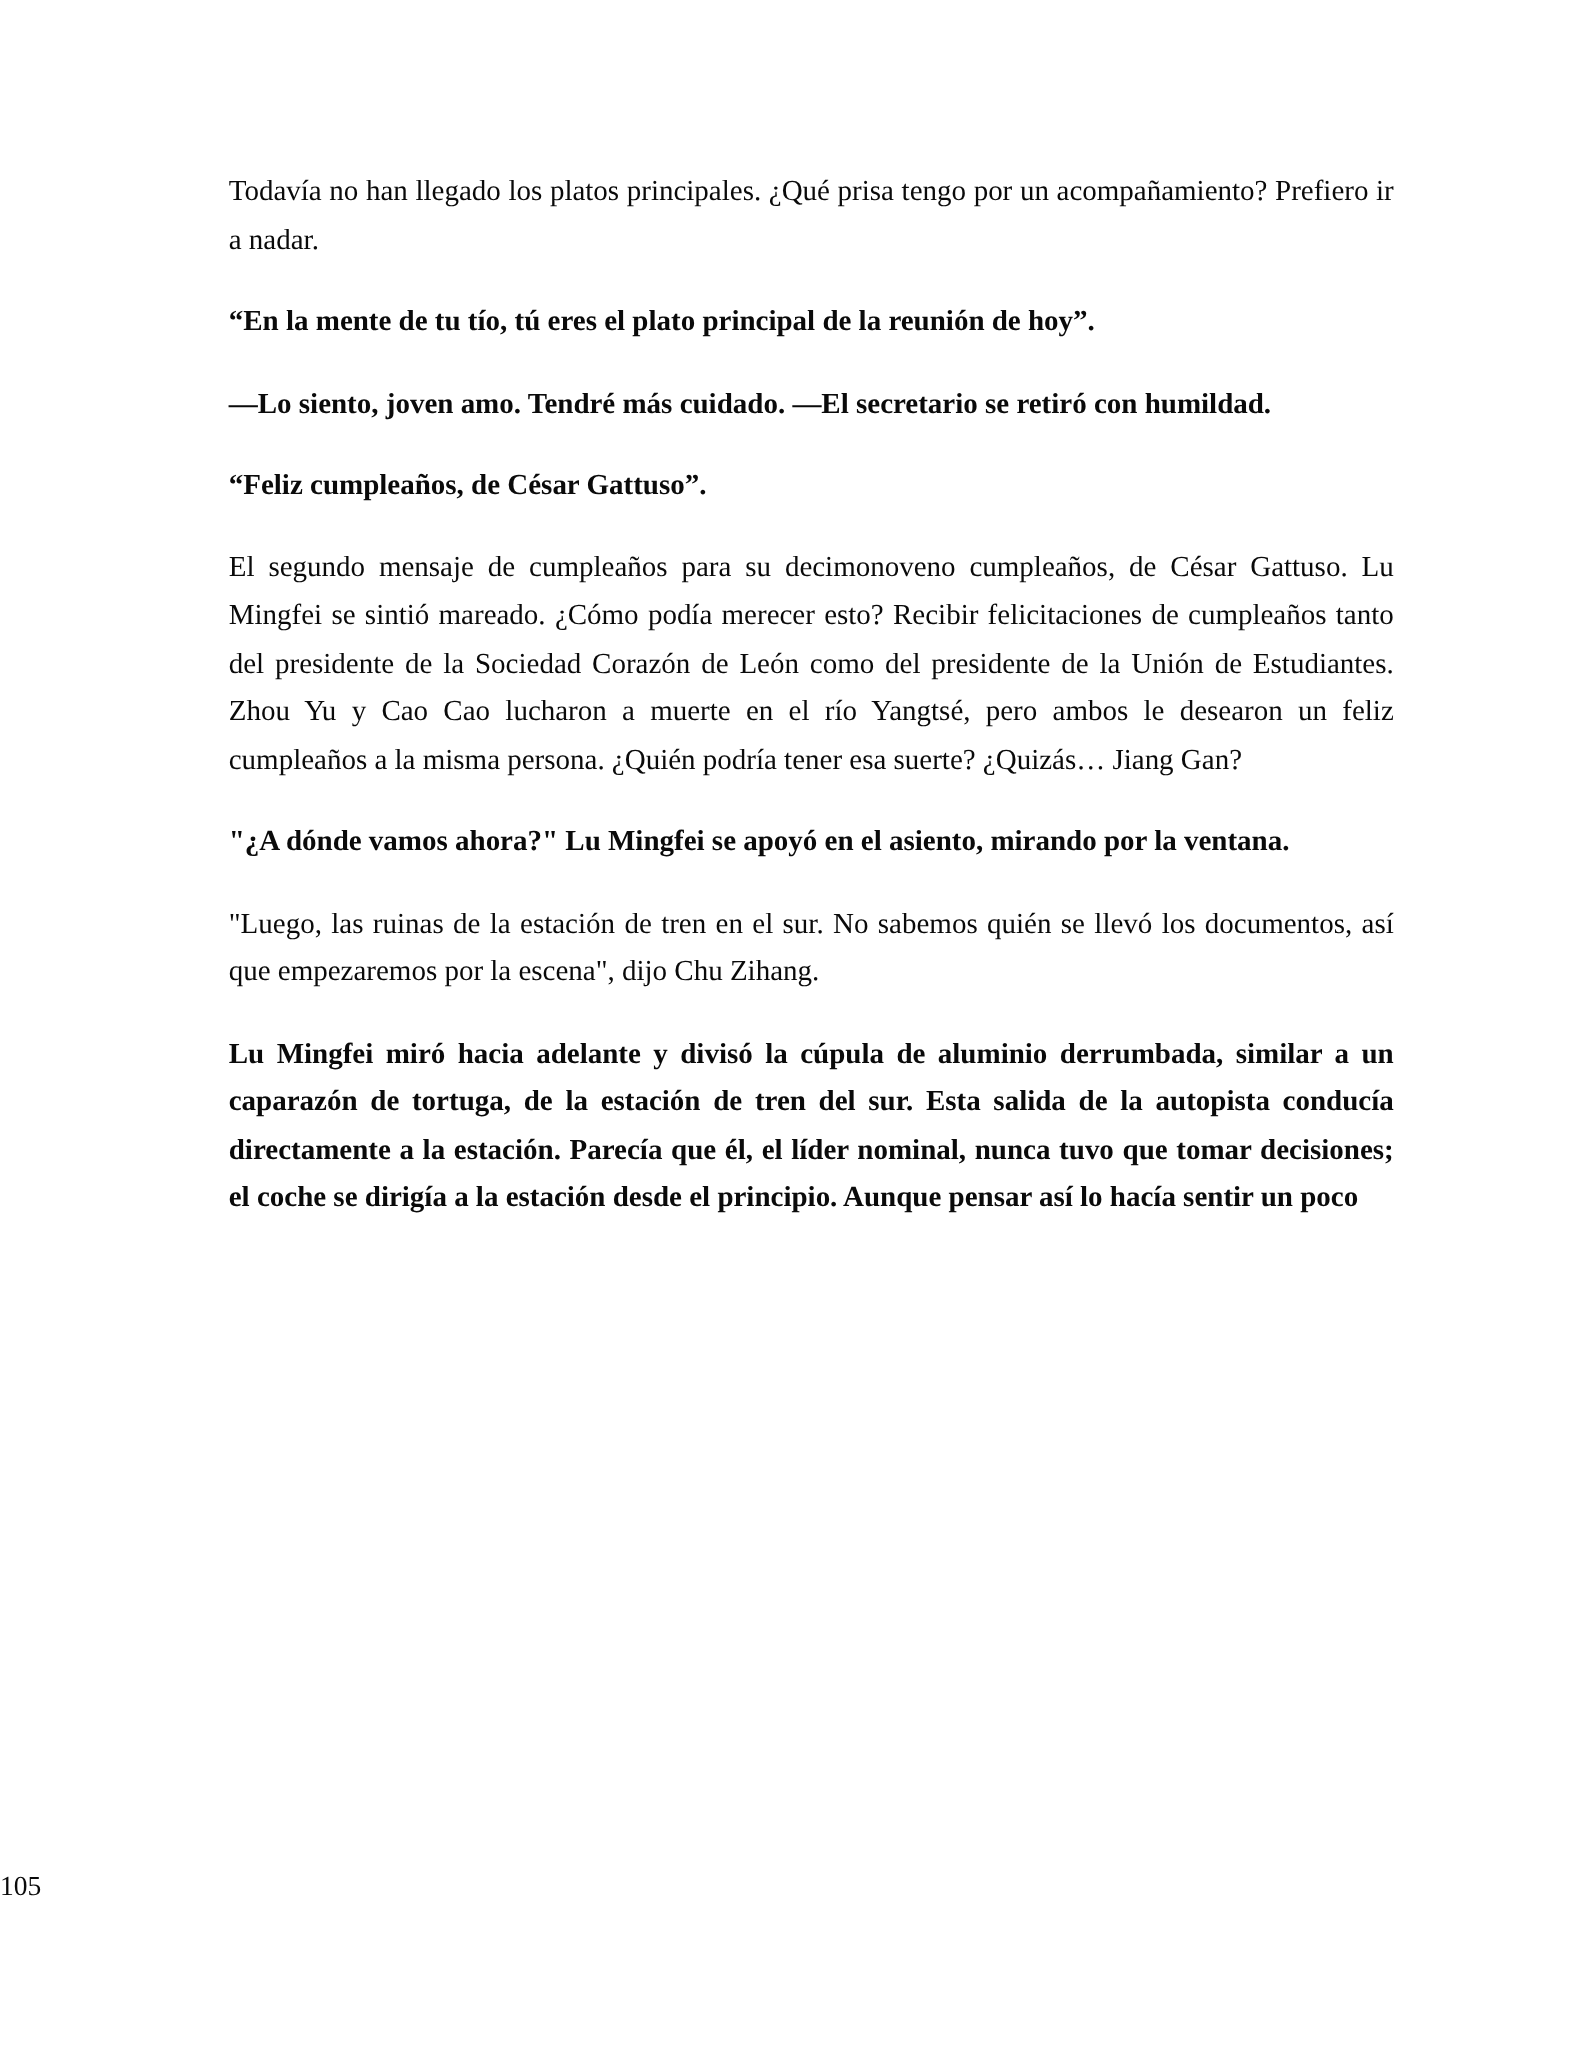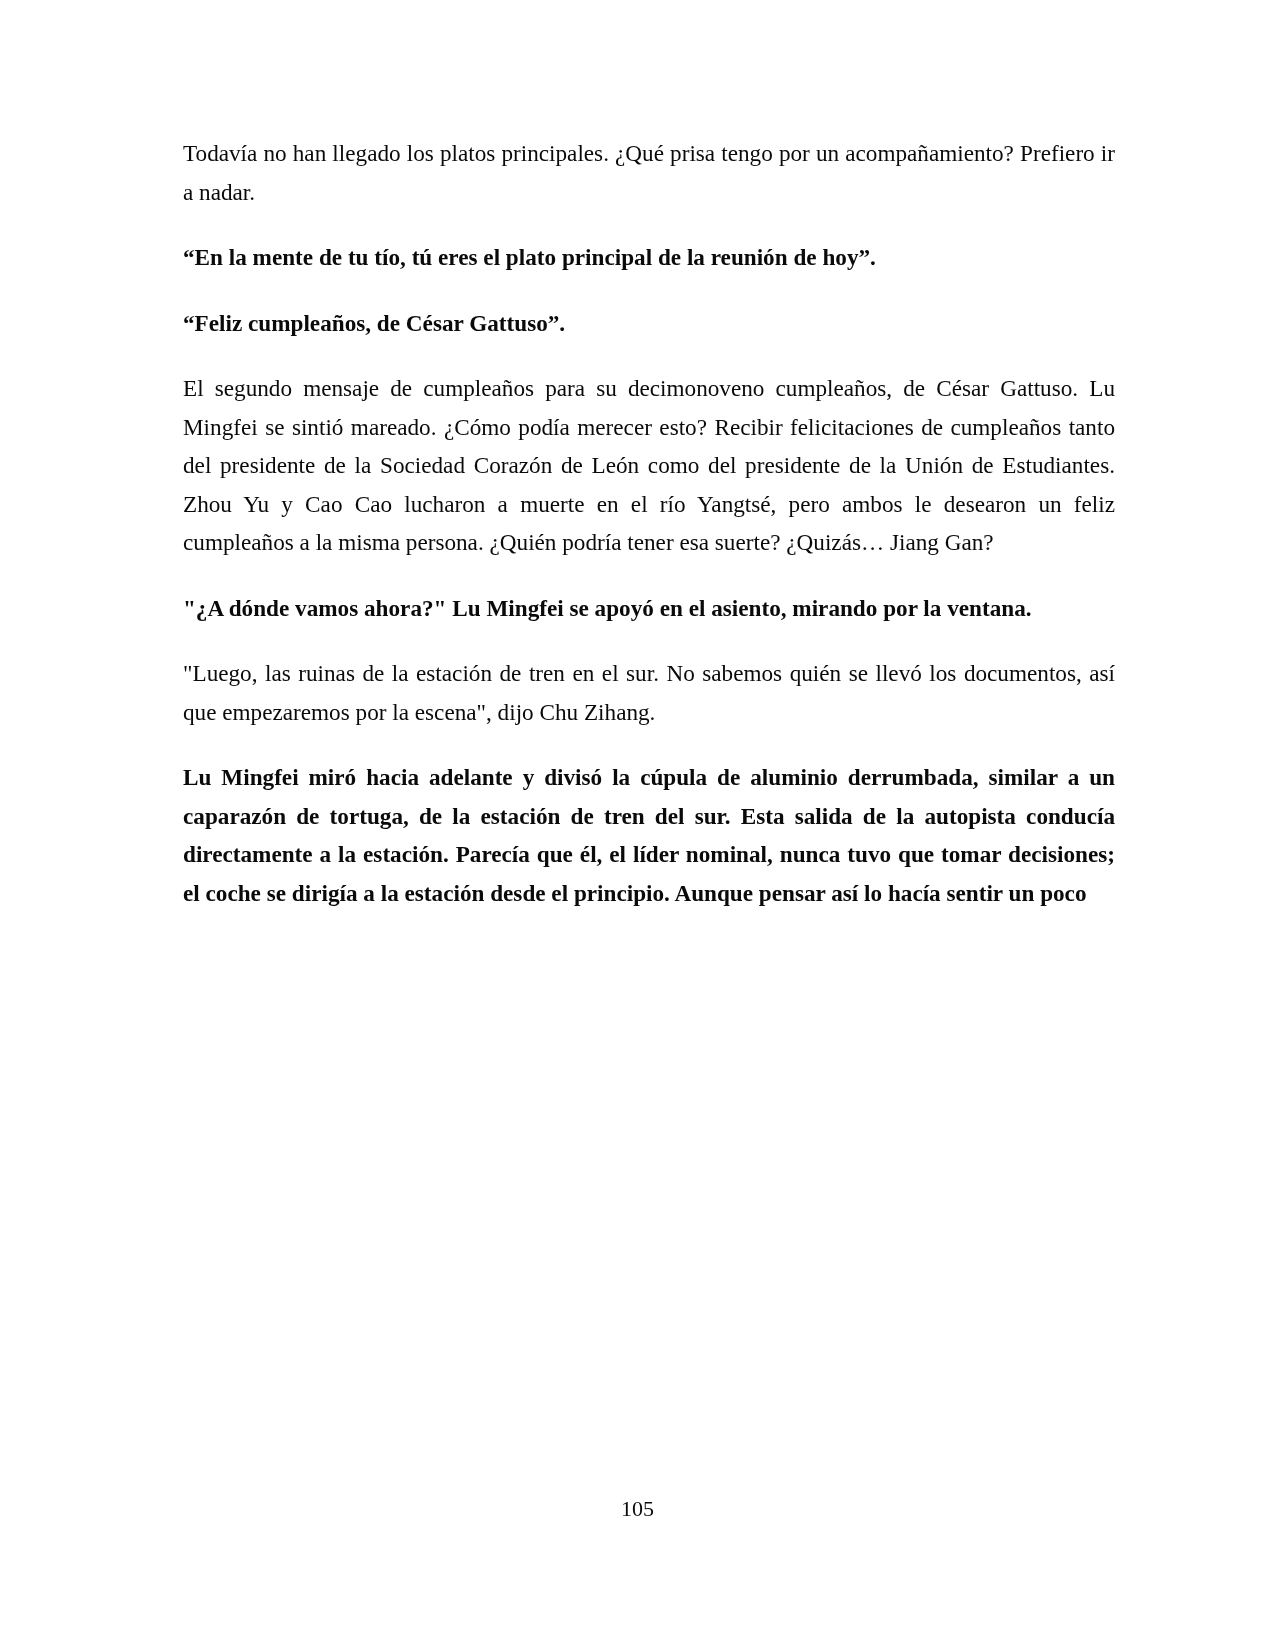--- a/index.html
+++ b/index.html
@@ -48,38 +48,39 @@
   
   .para.noj {
     text-align: left;
     font-weight: bold;
   }
   .folio {
     position: absolute;
     left: 0;
     top: 1495px;
     width: 1275px;
-    text-align: center;
+    text-align: left;
     font-size: 22px;
     line-height: 28px;
     color: #0a0a0a;
   }
 </style>
 </head>
 <body>
 
 <div class="page">
 
   <div class="content">
 
     <p class="para">Todavía no han llegado los platos principales. ¿Qué prisa tengo por un acompañamiento? Prefiero ir a nadar.</p>
 
     <p class="para noj">“En la mente de tu tío, tú eres el plato principal de la reunión de hoy”.</p>
 
 
+    <p class="para noj">—Lo siento, joven amo. Tendré más cuidado. —El secretario se retiró con humildad.</p>
 
 
     <p class="para noj">“Feliz cumpleaños, de César Gattuso”.</p>
 
     <p class="para">El segundo mensaje de cumpleaños para su decimonoveno cumpleaños, de César Gattuso. Lu Mingfei se sintió mareado. ¿Cómo podía merecer esto? Recibir felicitaciones de cumpleaños tanto del presidente de la Sociedad Corazón de León como del presidente de la Unión de Estudiantes. Zhou Yu y Cao Cao lucharon a muerte en el río Yangtsé, pero ambos le desearon un feliz cumpleaños a la misma persona. ¿Quién podría tener esa suerte? ¿Quizás… Jiang Gan?</p>
 
 
     <p class="para noj">"¿A dónde vamos ahora?" Lu Mingfei se apoyó en el asiento, mirando por la ventana.</p>
 
 

